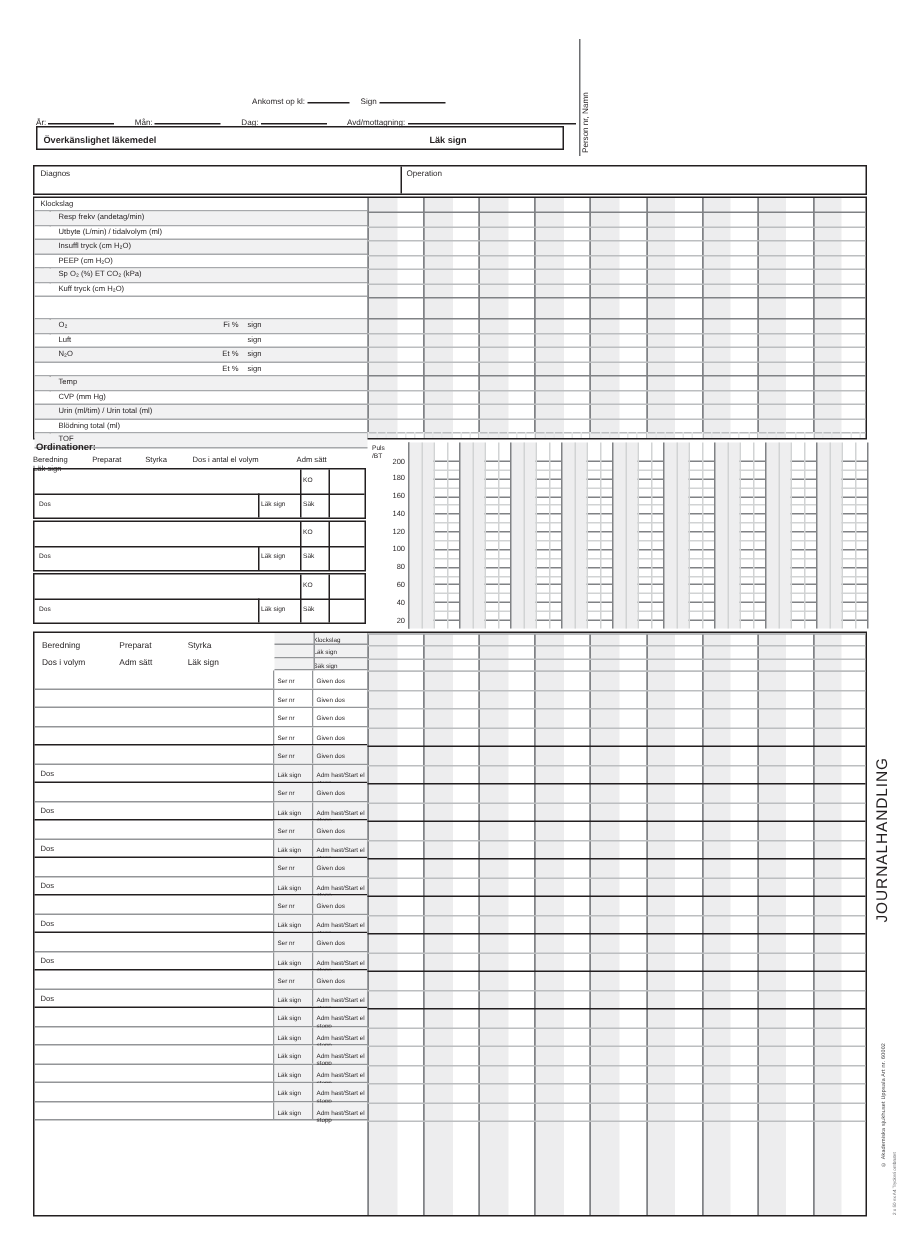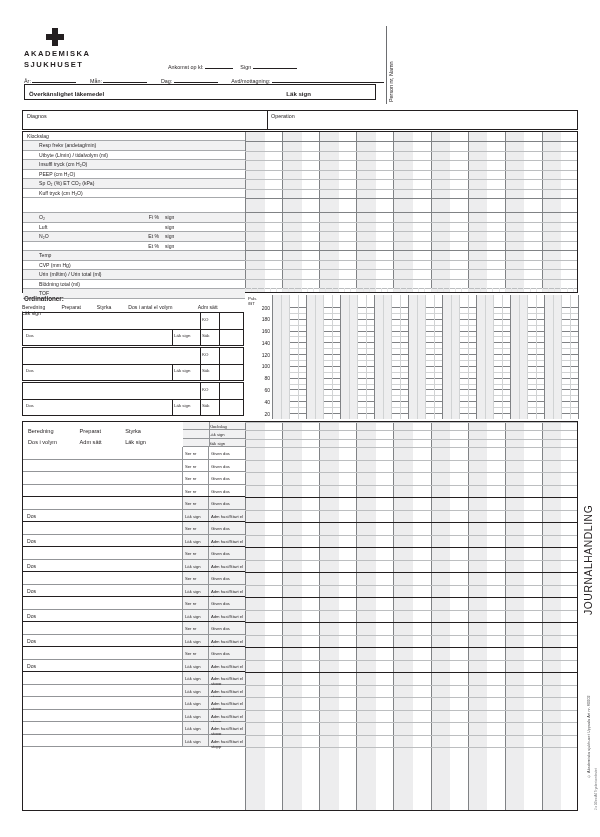--- a/index.html
+++ b/index.html
@@ -172,27 +172,20 @@
     font-size: 3.1px; color: #6d6e71;
   }
 </style>
 </head>
 <body>
 
 <div class="page">
 
   <div class="abs" id="header-area">
 
-    <div class="abs" style="left:2px;top:4px;">
-      <div id="logo-cross">
-          <i></i>
-        </div>
-      <div class="logo-text">AKADEMISKA</div>
-      <div class="logo-text" style="margin-top:2px;">SJUKHUSET</div>
-    </div>
 
 
     <div class="abs" style="left:146px;top:38px;font-size:5.4px;color:#231f20;">
       <span>Ankomst op kl:</span>
       <span class="ul" style="width:28px;"></span>
       <span style="margin-left:6px;">Sign</span>
       <span class="ul" style="width:44px;"></span>
     </div>
 
     <div class="abs" style="left:2px;top:52px;font-size:5.4px;color:#231f20;">

